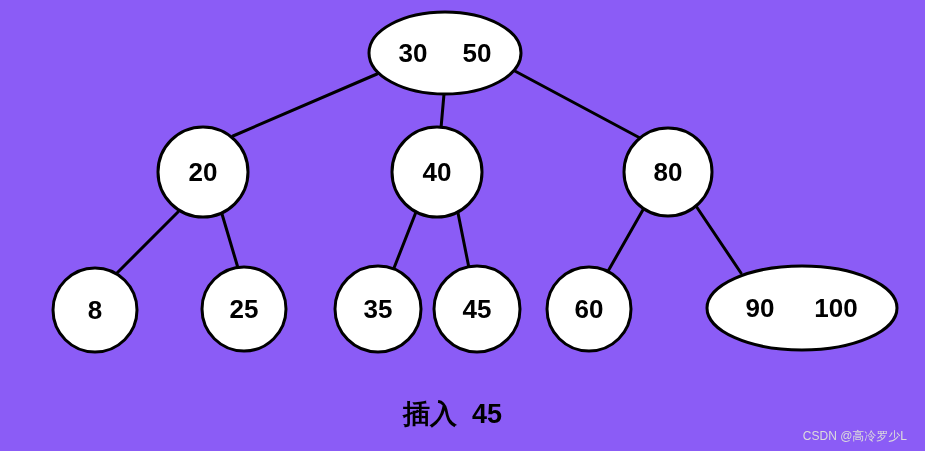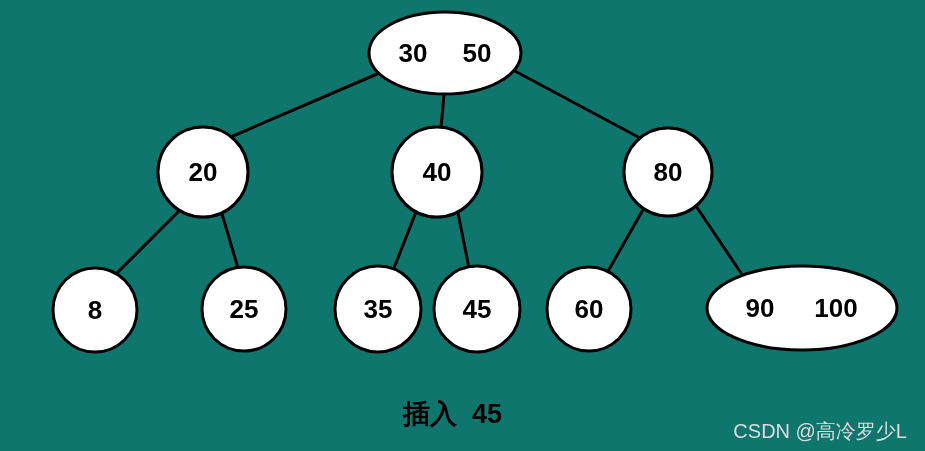--- a/index.html
+++ b/index.html
@@ -5,21 +5,21 @@
   html, body {
     margin: 0;
     padding: 0;
     background: #ffffff;
     font-family: "Liberation Sans", "DejaVu Sans", sans-serif;
   }
   .stage {
     position: relative;
     width: 925px;
     height: 451px;
-    background: #0f766e;
+    background: #8b5cf6;
     overflow: hidden;
   }
   svg { display: block; }
   .edge {
     stroke: #000000;
     stroke-width: 3;
     stroke-linecap: round;
   }
   .node-shape {
     fill: #ffffff;
@@ -42,21 +42,21 @@
     transform: translateX(-10px);
     font-size: 27px;
     font-weight: 700;
     color: #000000;
     white-space: pre;
   }
   .watermark {
     position: absolute;
     right: 18px;
     bottom: 6px;
-    font-size: 20px;
+    font-size: 12px;
     color: #dcdcdc;
     white-space: pre;
     user-select: none;
   }
 </style>
 </head>
 <body>
 
 <div class="stage">
   <svg width="925" height="451" viewBox="0 0 925 451">

